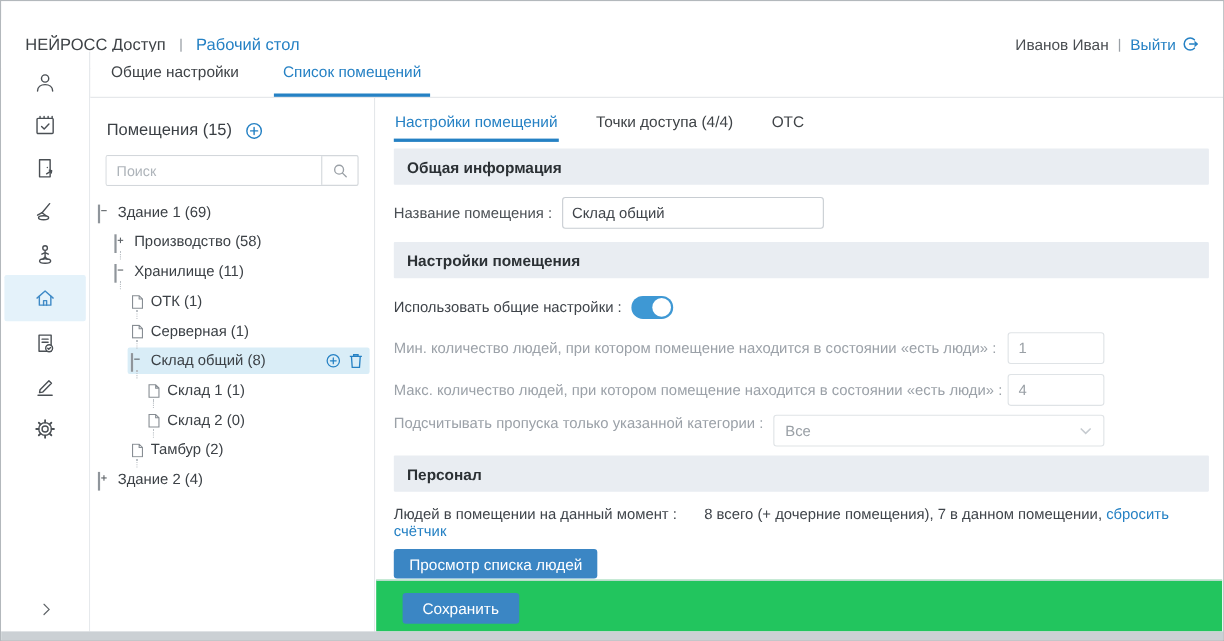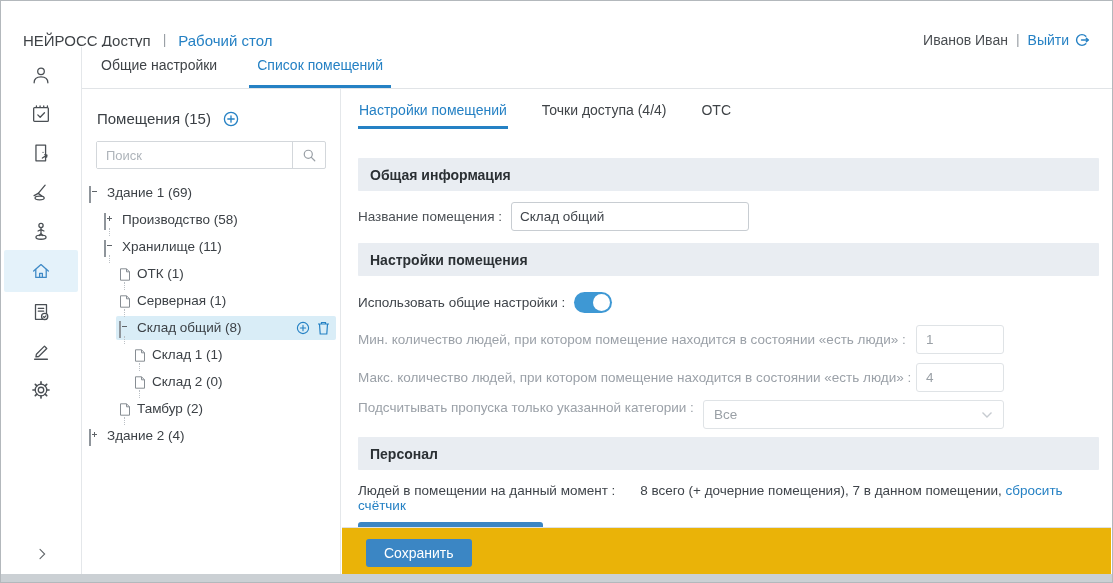--- a/index.html
+++ b/index.html
@@ -59,40 +59,40 @@
   .tree-actions{margin-left:auto;display:flex;align-items:center;gap:7px;padding:0 6px 0 8px;}
   .tree-actions svg{display:block;cursor:pointer;}
 
   
   .detail{position:absolute;top:88px;left:341px;right:1px;bottom:8px;background:#fff;}
   .detail-tabs{display:flex;gap:33px;margin:0 0 0 16px;padding-top:7px;}
   .detail-tab{font-size:14px;color:#3f4347;padding:6px 1px 8px 1px;border-bottom:3px solid transparent;cursor:pointer;}
   .detail-tab.active{color:var(--accent);border-bottom-color:var(--accent);}
   .detail-body{margin:0 12px 0 16px;}
   .section-bar{height:33px;background:var(--section_bar);display:flex;align-items:center;padding:0 12px;font-size:14px;font-weight:bold;color:#2b3034;border-radius:1px;}
-  .sb1{margin-top:29px;} .sb2{margin-top:12px;} .sb3{margin-top:8px;}
+  .sb1{margin-top:6px;} .sb2{margin-top:12px;} .sb3{margin-top:8px;}
   .field-row{margin:11px 0;display:flex;align-items:center;font-size:13.5px;color:#4a4f54;}
   .field-row label{margin-right:9px;}
   .text-input{height:29px;border:1px solid #c8cdd2;border-radius:3px;padding:0 8px;font-size:13.5px;color:#3f444a;font-family:inherit;outline:none;}
   .name-input{width:238px;}
   .toggle-row{margin-top:11px;height:30px;display:flex;align-items:center;font-size:13.5px;color:#3f444a;}
   .toggle{width:38px;height:21px;border-radius:11px;background:var(--toggle_on);position:relative;margin-left:9px;cursor:pointer;flex:0 0 auto;}
   .toggle .knob{position:absolute;top:2px;right:2px;width:17px;height:17px;border-radius:50%;background:#fff;}
   .form-narrow{width:646px;}
   .num-row{display:flex;align-items:center;justify-content:space-between;font-size:13.5px;color:#9ba1a8;}
   .num-row.r1{margin-top:8px;} .num-row.r2{margin-top:9px;}
   .num-input{width:88px;height:29px;border:1px solid #dfe3e6;border-radius:3px;padding:0 9px;font-size:13.5px;color:#9aa0a6;background:#fff;font-family:inherit;outline:none;}
   .select-row{margin-top:8px;display:flex;align-items:flex-start;font-size:13.5px;color:#9ba1a8;}
   .fake-select{flex:1;margin-left:9px;height:29px;border:1px solid #dfe3e6;border-radius:3px;display:flex;align-items:center;padding:0 10px;color:#9aa0a6;background:#fff;}
   .fake-select .chev{margin-left:auto;}
   .people-row{margin-top:13px;font-size:13.5px;color:#3f444a;}
   .people-row .lbl{margin-right:21px;}
   .btn{display:inline-block;background:var(--button);color:#fff;border:none;border-radius:3px;font-size:14px;font-family:inherit;cursor:pointer;}
   .btn-view{margin-top:9px;padding:5px 14px;height:27px;}
-  .detail-footer{position:absolute;left:0;right:0;bottom:0;height:47px;background:#eab308;border-top:1px solid #dde1e5;}
+  .detail-footer{position:absolute;left:0;right:0;bottom:0;height:47px;background:#22c55e;border-top:1px solid #dde1e5;}
   .btn-save{margin:11px 0 0 24px;padding:5px 18px;height:28px;}
 
   .bottom-strip{position:absolute;left:0;right:0;bottom:0;height:8px;background:#cbd0d4;}
 </style>
 </head>
 <body>
 
 <div class="window">
 
   <div class="top-header">

